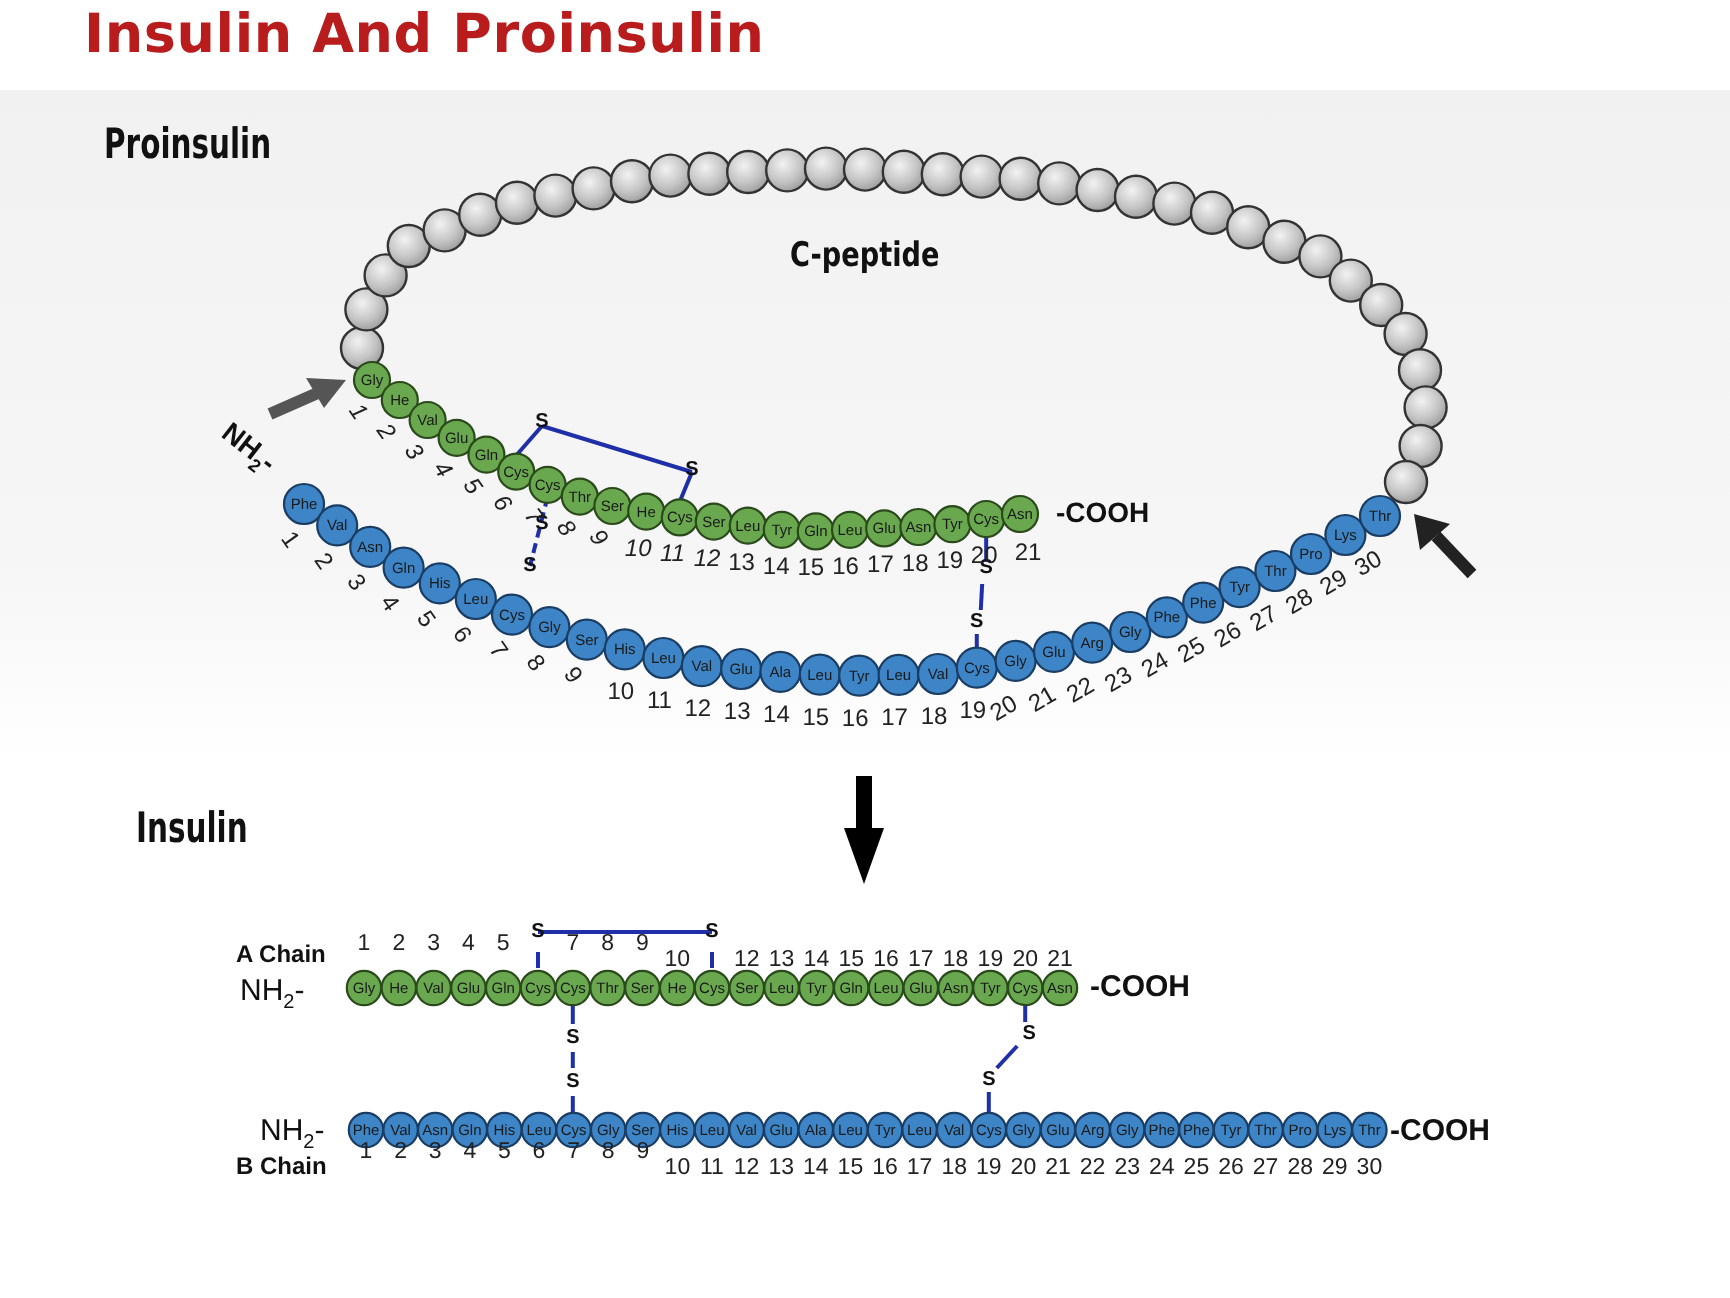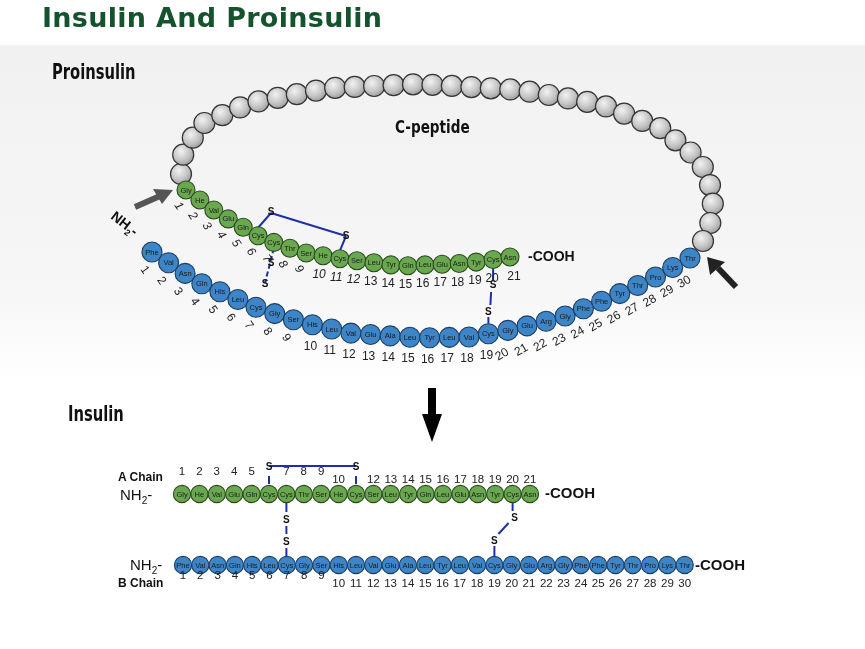--- a/index.html
+++ b/index.html
@@ -1,18 +1,18 @@
 <!DOCTYPE html>
 <html><head>
 <meta charset="utf-8">
 <style>
   html, body { margin:0; padding:0; }
   body { width:865px; height:649px; position:relative; overflow:hidden; background:#ffffff; font-family:"DejaVu Sans", sans-serif; }
   #bg-band { position:absolute; left:0; top:45px; width:865px; height:340px; background:linear-gradient(#f1f1f1, #f6f6f6 70%, #ffffff); }
-  #page-title { position:absolute; left:42px; top:2px; font-family:"DejaVu Sans", sans-serif; font-weight:bold; font-size:27px; color:#14532d; letter-spacing:0.3px; }
+  #page-title { position:absolute; left:42px; top:2px; font-family:"DejaVu Sans", sans-serif; font-weight:bold; font-size:27px; color:#b91c1c; letter-spacing:0.3px; }
   .section-title { position:absolute; font-family:"DejaVu Sans Condensed","DejaVu Sans", sans-serif; font-weight:bold; font-size:21px; color:#111; transform:scaleX(0.78); transform-origin:left top; }
   #proinsulin-title { left:52px; top:60px; }
   #insulin-title { left:68px; top:402px; }
   svg#diagram { position:absolute; left:0; top:0; }
   .res-text { font-family:"Liberation Sans", sans-serif; font-size:7.5px; fill:#1a1a1a; text-anchor:middle; dominant-baseline:central; }
   .num { font-family:"Liberation Sans", sans-serif; fill:#222; text-anchor:middle; }
   .sulfur { font-family:"Liberation Sans", sans-serif; font-size:10px; fill:#111; font-weight:bold; text-anchor:middle; dominant-baseline:central; }
   .lbl { font-family:"Liberation Sans", sans-serif; fill:#111; }
 </style>
 </head>

